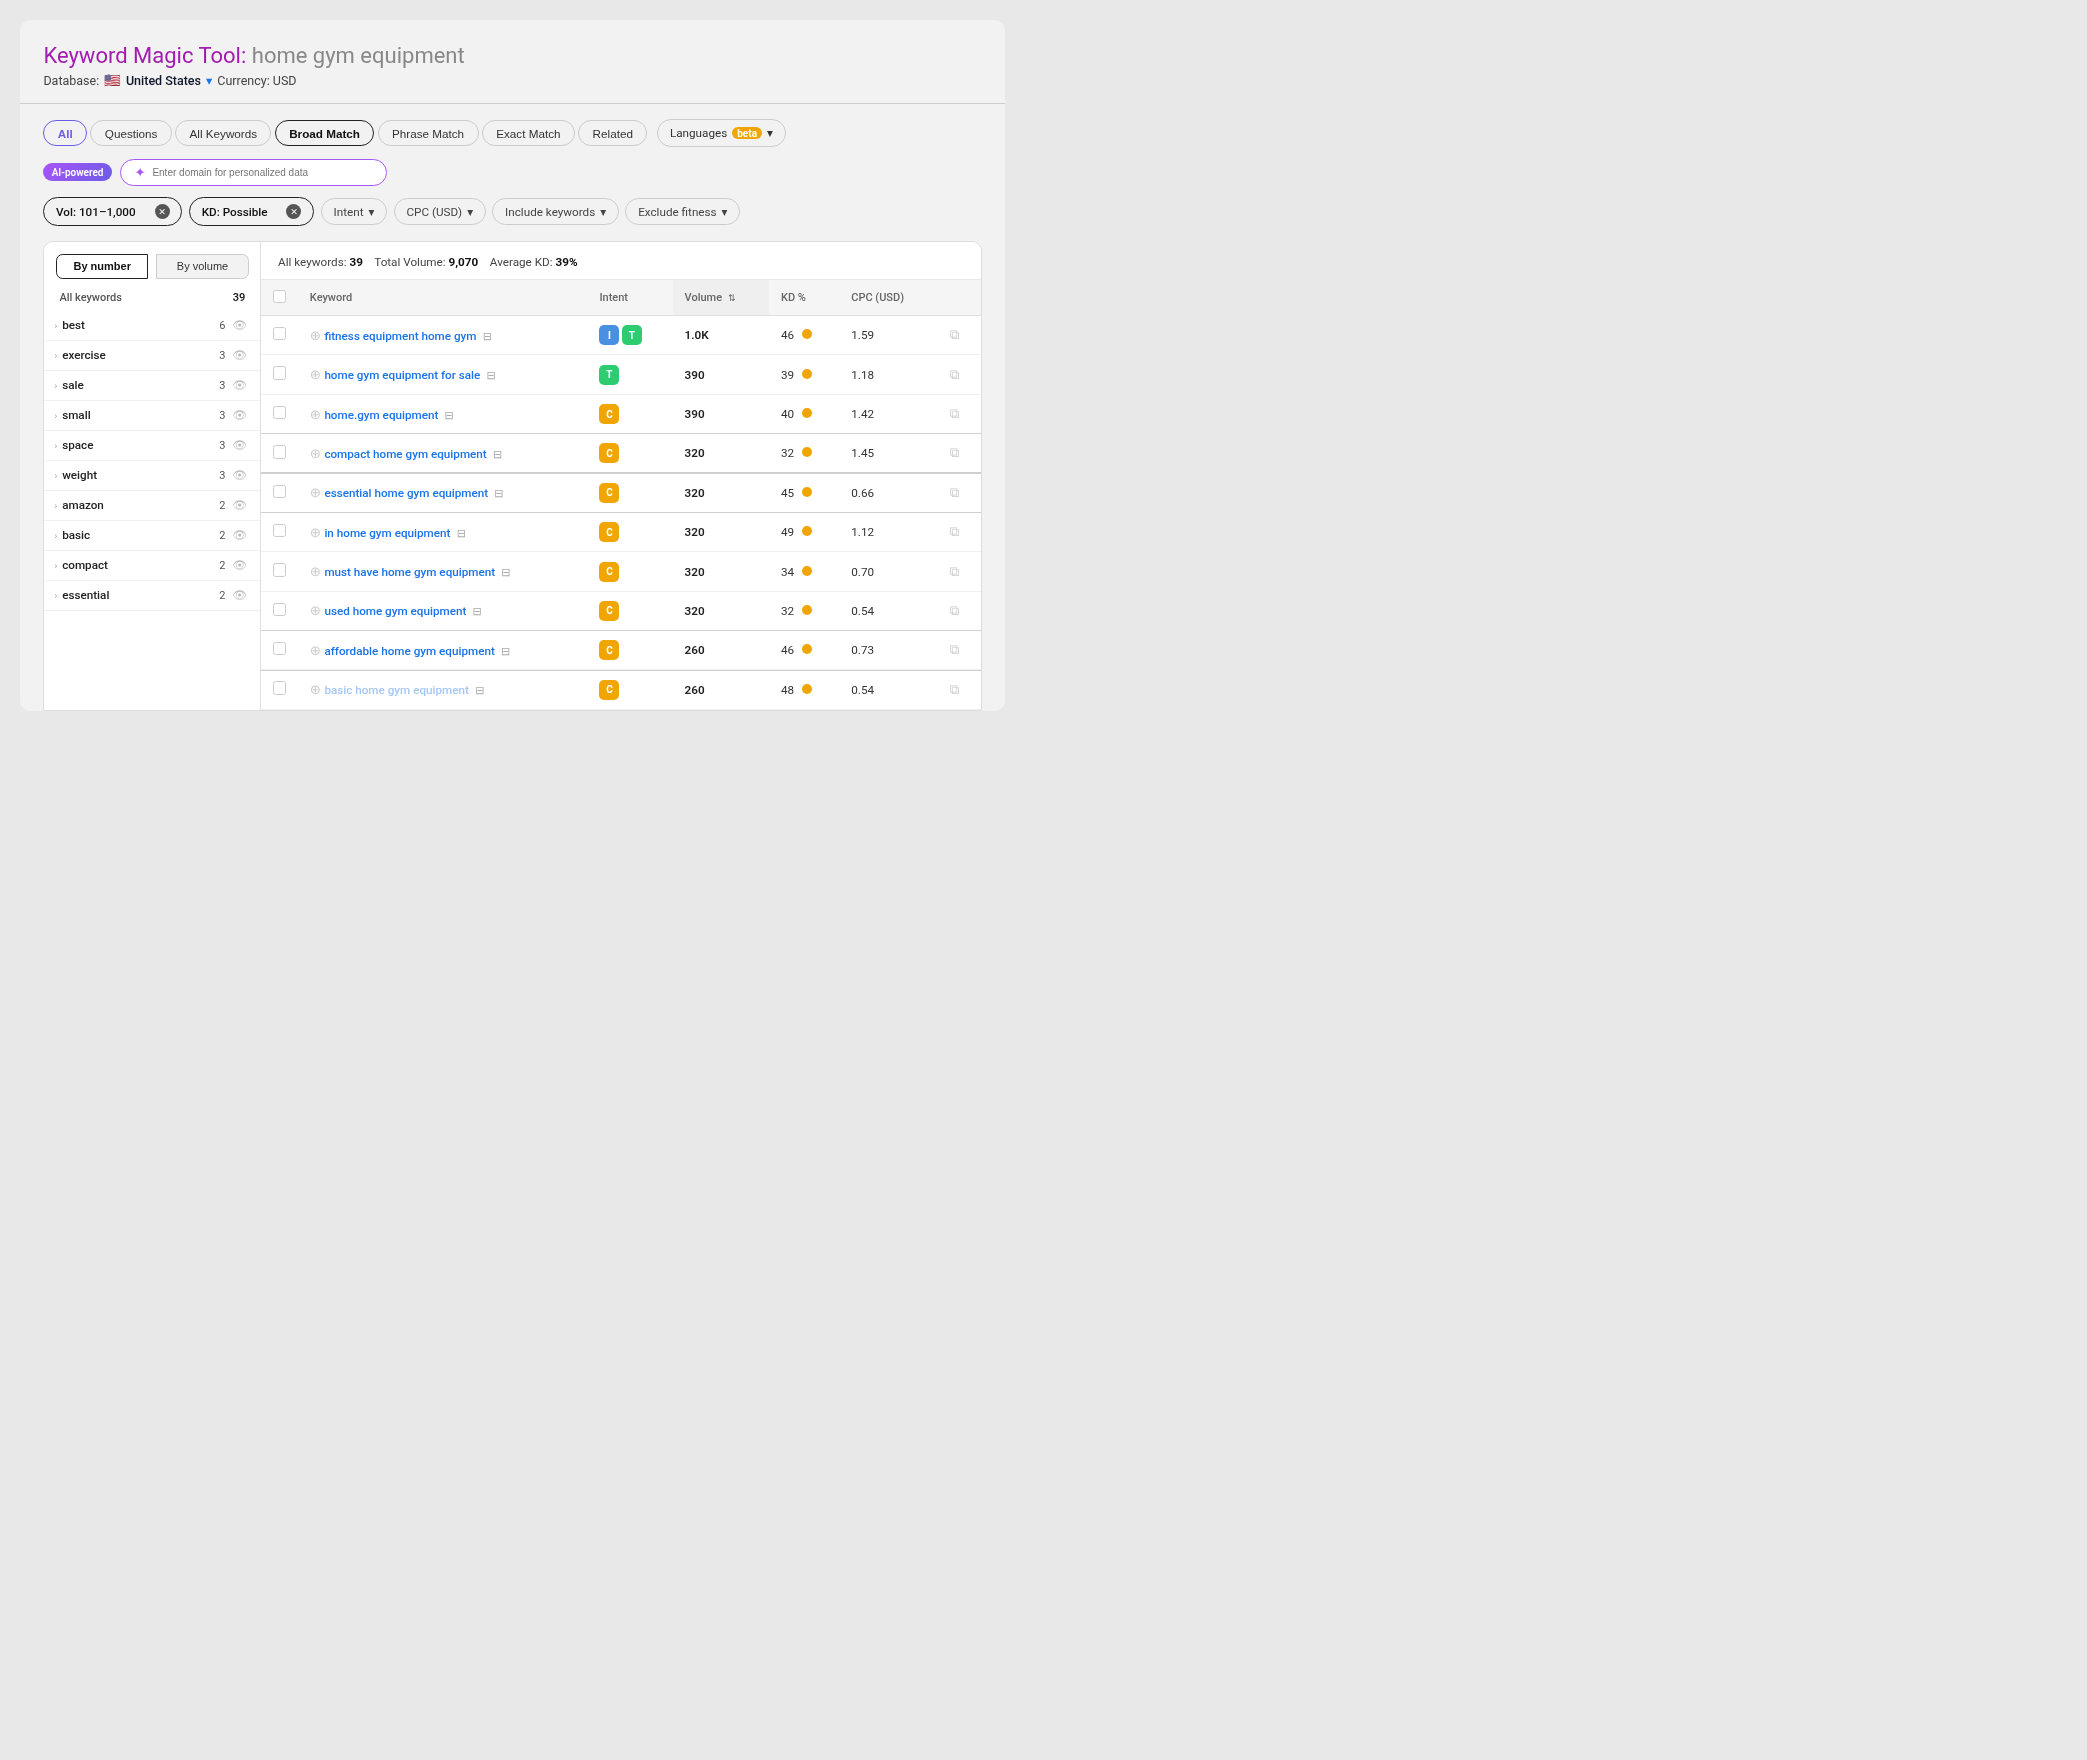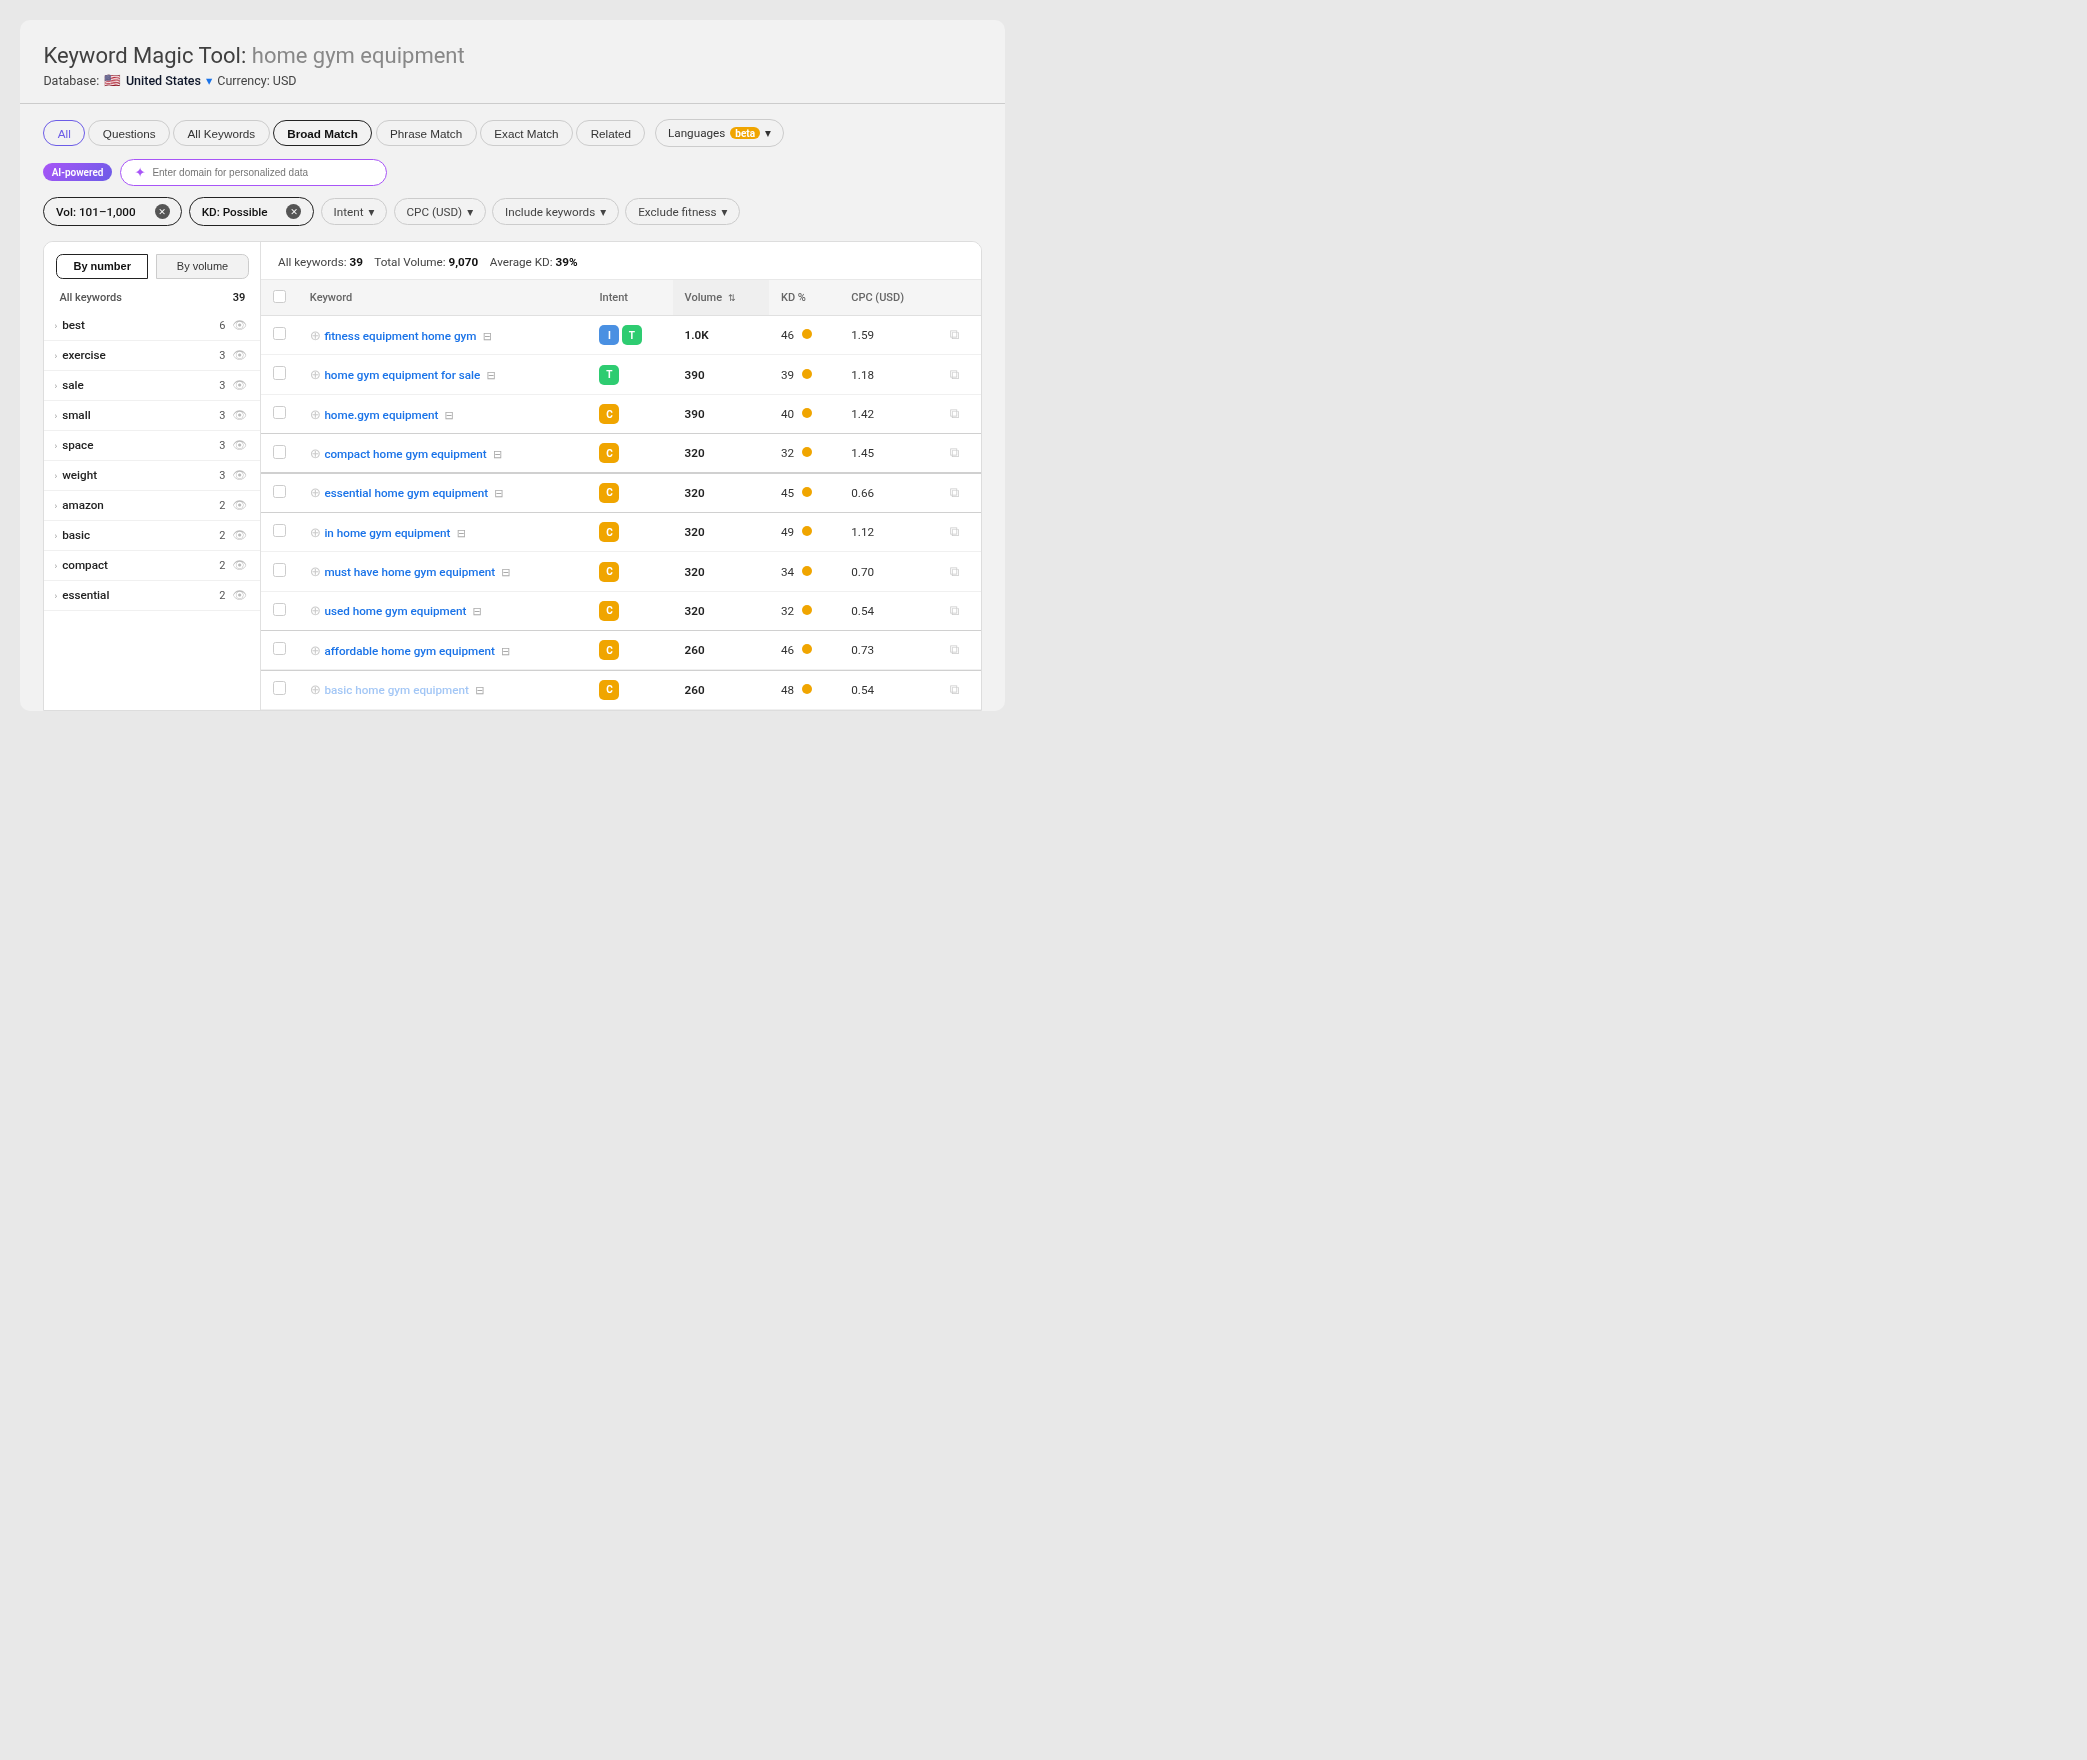--- a/index.html
+++ b/index.html
@@ -15,21 +15,21 @@
       padding: 23.4px 23.4px 0 23.4px;
       max-width: 985px;
     }
     .header-title {
       font-size: 22px;
       font-weight: 700;
       color: #1a1a1a;
       margin-bottom: 5px;
     }
     .header-title span {
-      color: #404040;
+      color: #a21caf;
       font-weight: 400;
     }
     .header-subtitle {
       font-size: 12.5px;
       color: #444;
       margin-bottom: 15px;
       display: flex;
       align-items: center;
       gap: 5px;
     }
@@ -68,21 +68,21 @@
     }
     .tab-btn.active {
       border-color: #222;
       background: #f2f2f2;
       font-weight: 600;
       color: #111;
     }
     .tab-btn.all-active {
       border-color: #6c5ce7;
       color: #6c5ce7;
-      font-weight: 400;
+      font-weight: 700;
     }
     .languages-btn {
       display: flex;
       align-items: center;
       gap: 5px;
       padding: 5.8px 11.7px;
       border-radius: 16.7px;
       border: 1.3px solid #ccc;
       background: #f2f2f2;
       font-size: 11.7px;

